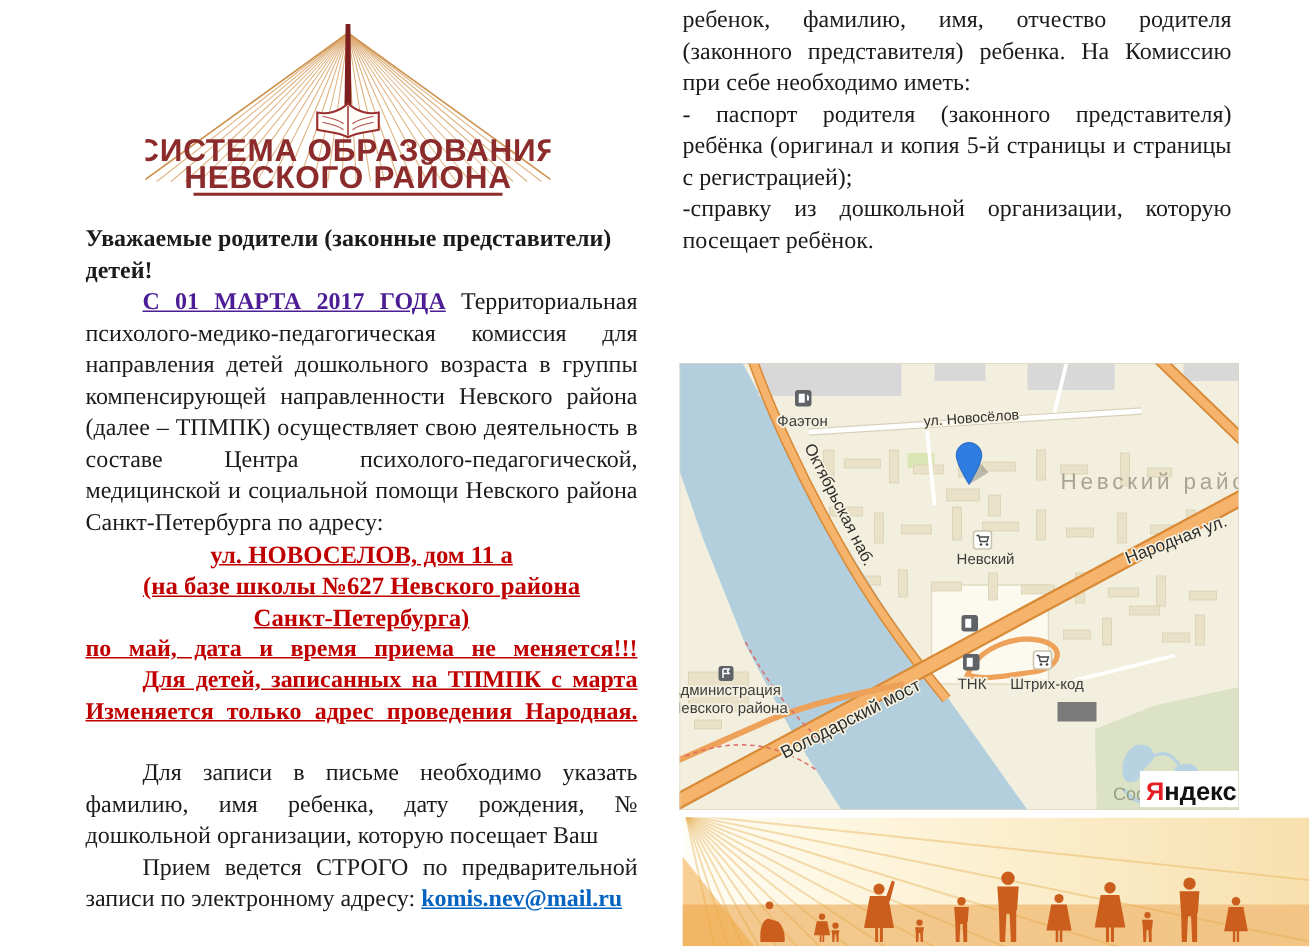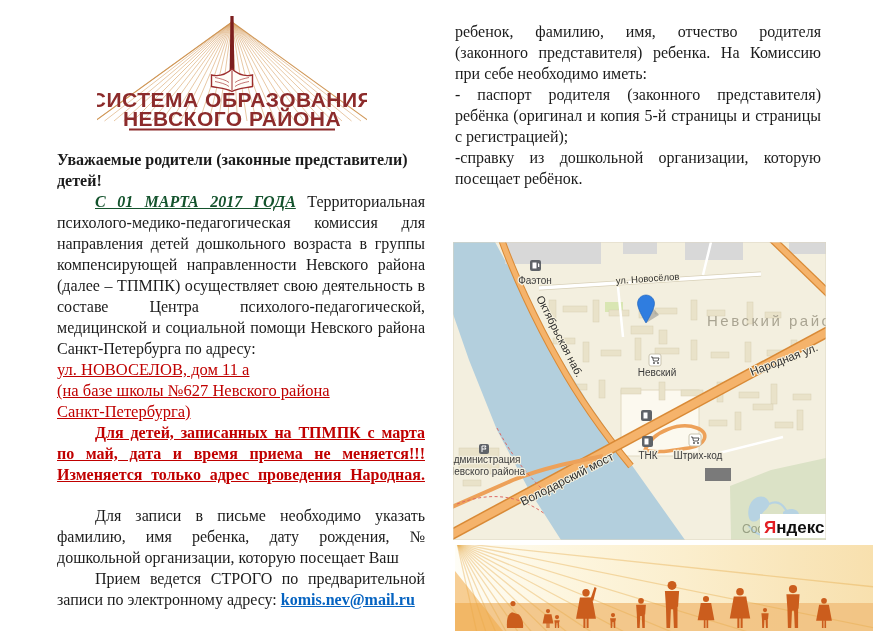--- a/index.html
+++ b/index.html
@@ -6,31 +6,31 @@
   #page{position:relative;width:873px;height:631px;background:#fff;overflow:hidden;
         font-family:"Liberation Serif","DejaVu Serif",serif;color:#1b1b1b;}
   
   #leftcol{position:absolute;left:57px;top:0;width:368px;}
   #logo{display:block;margin:14px 0 0 40px;}
   .logo-text{font-family:"Liberation Sans","DejaVu Sans",sans-serif;font-weight:700;
              fill:#8c2b2b;letter-spacing:.5px;}
   h1.heading{font-size:16px;line-height:21px;font-weight:700;text-align:left;margin:7px 0 0 0;}
   p.para{font-size:16px;line-height:21px;text-align:justify;margin:0;}
   p.para.indent{text-indent:38px;}
-  .red{color:#14532d;font-weight:700;font-style:italic;}
+  .red{color:#4c1d95;font-weight:700;}
   .u{text-decoration:underline;}
-  .addr{font-size:16.5px;line-height:21px;font-weight:400;color:#c00000;
-        text-align:left;text-decoration:underline;margin:0;}
+  .addr{font-size:16.5px;line-height:21px;font-weight:700;color:#c00000;
+        text-align:center;text-decoration:underline;margin:0;}
   .jline{font-size:16px;line-height:21px;font-weight:700;color:#c00000;
          text-decoration:underline;text-align:justify;text-align-last:justify;margin:0;}
   .jline.first{padding-left:38px;}
   .email-link{color:#0563c1;font-weight:700;text-decoration:underline;cursor:pointer;}
   .gap20{height:20px;}
   
-  #rightcol{position:absolute;left:455px;top:21px;width:366px;}
+  #rightcol{position:absolute;left:455px;top:3px;width:366px;}
   #rightcol .para{font-size:16px;line-height:21px;}
   
   #map{position:absolute;left:453px;top:242px;width:373px;height:360px;}
   #map svg{display:block;}
   .maplbl{font-family:"Liberation Sans","DejaVu Sans",sans-serif;fill:#3c3c3c;
           paint-order:stroke;stroke:#f3efdf;stroke-width:2.5px;stroke-linejoin:round;}
   .mapstreet{font-family:"Liberation Sans","DejaVu Sans",sans-serif;fill:#2e2e2e;
              paint-order:stroke;stroke:#f6f1de;stroke-width:2.2px;stroke-linejoin:round;}
   
   #band{position:absolute;left:455px;top:545px;width:418px;height:86px;}
@@ -90,22 +90,22 @@
     </svg>
 
     <h1 class="heading">Уважаемые родители (законные представители) детей!</h1>
 
     <p class="para indent"><span class="red u">С 01 МАРТА 2017 ГОДА</span><span> Территориальная психолого-медико-педагогическая комиссия для направления детей дошкольного возраста в группы компенсирующей направленности Невского района (далее – ТПМПК) осуществляет свою деятельность в составе Центра психолого-педагогической, медицинской и социальной помощи Невского района Санкт-Петербурга по адресу:</span></p>
 
     <p class="addr">ул. НОВОСЕЛОВ,  дом 11 а</p>
     <p class="addr">(на базе школы №627 Невского района</p>
     <p class="addr">Санкт-Петербурга)</p>
 
+    <div class="jline">по май, дата и время приема не меняется!!!</div>
     <div class="jline first">Для детей, записанных на ТПМПК с марта</div>
-    <div class="jline">по май, дата и время приема не меняется!!!</div>
     <div class="jline">Изменяется только адрес проведения Народная.</div>
 
     <div class="gap20"></div>
 
     <p class="para indent">Для записи в письме необходимо указать фамилию, имя ребенка, дату рождения, № дошкольной организации, которую посещает Ваш</p>
 
     <p class="para indent"><span>Прием ведется СТРОГО по предварительной записи по электронному адресу: </span><a class="email-link">komis.nev@mail.ru</a></p>
   </div>
 
   <div id="rightcol">

